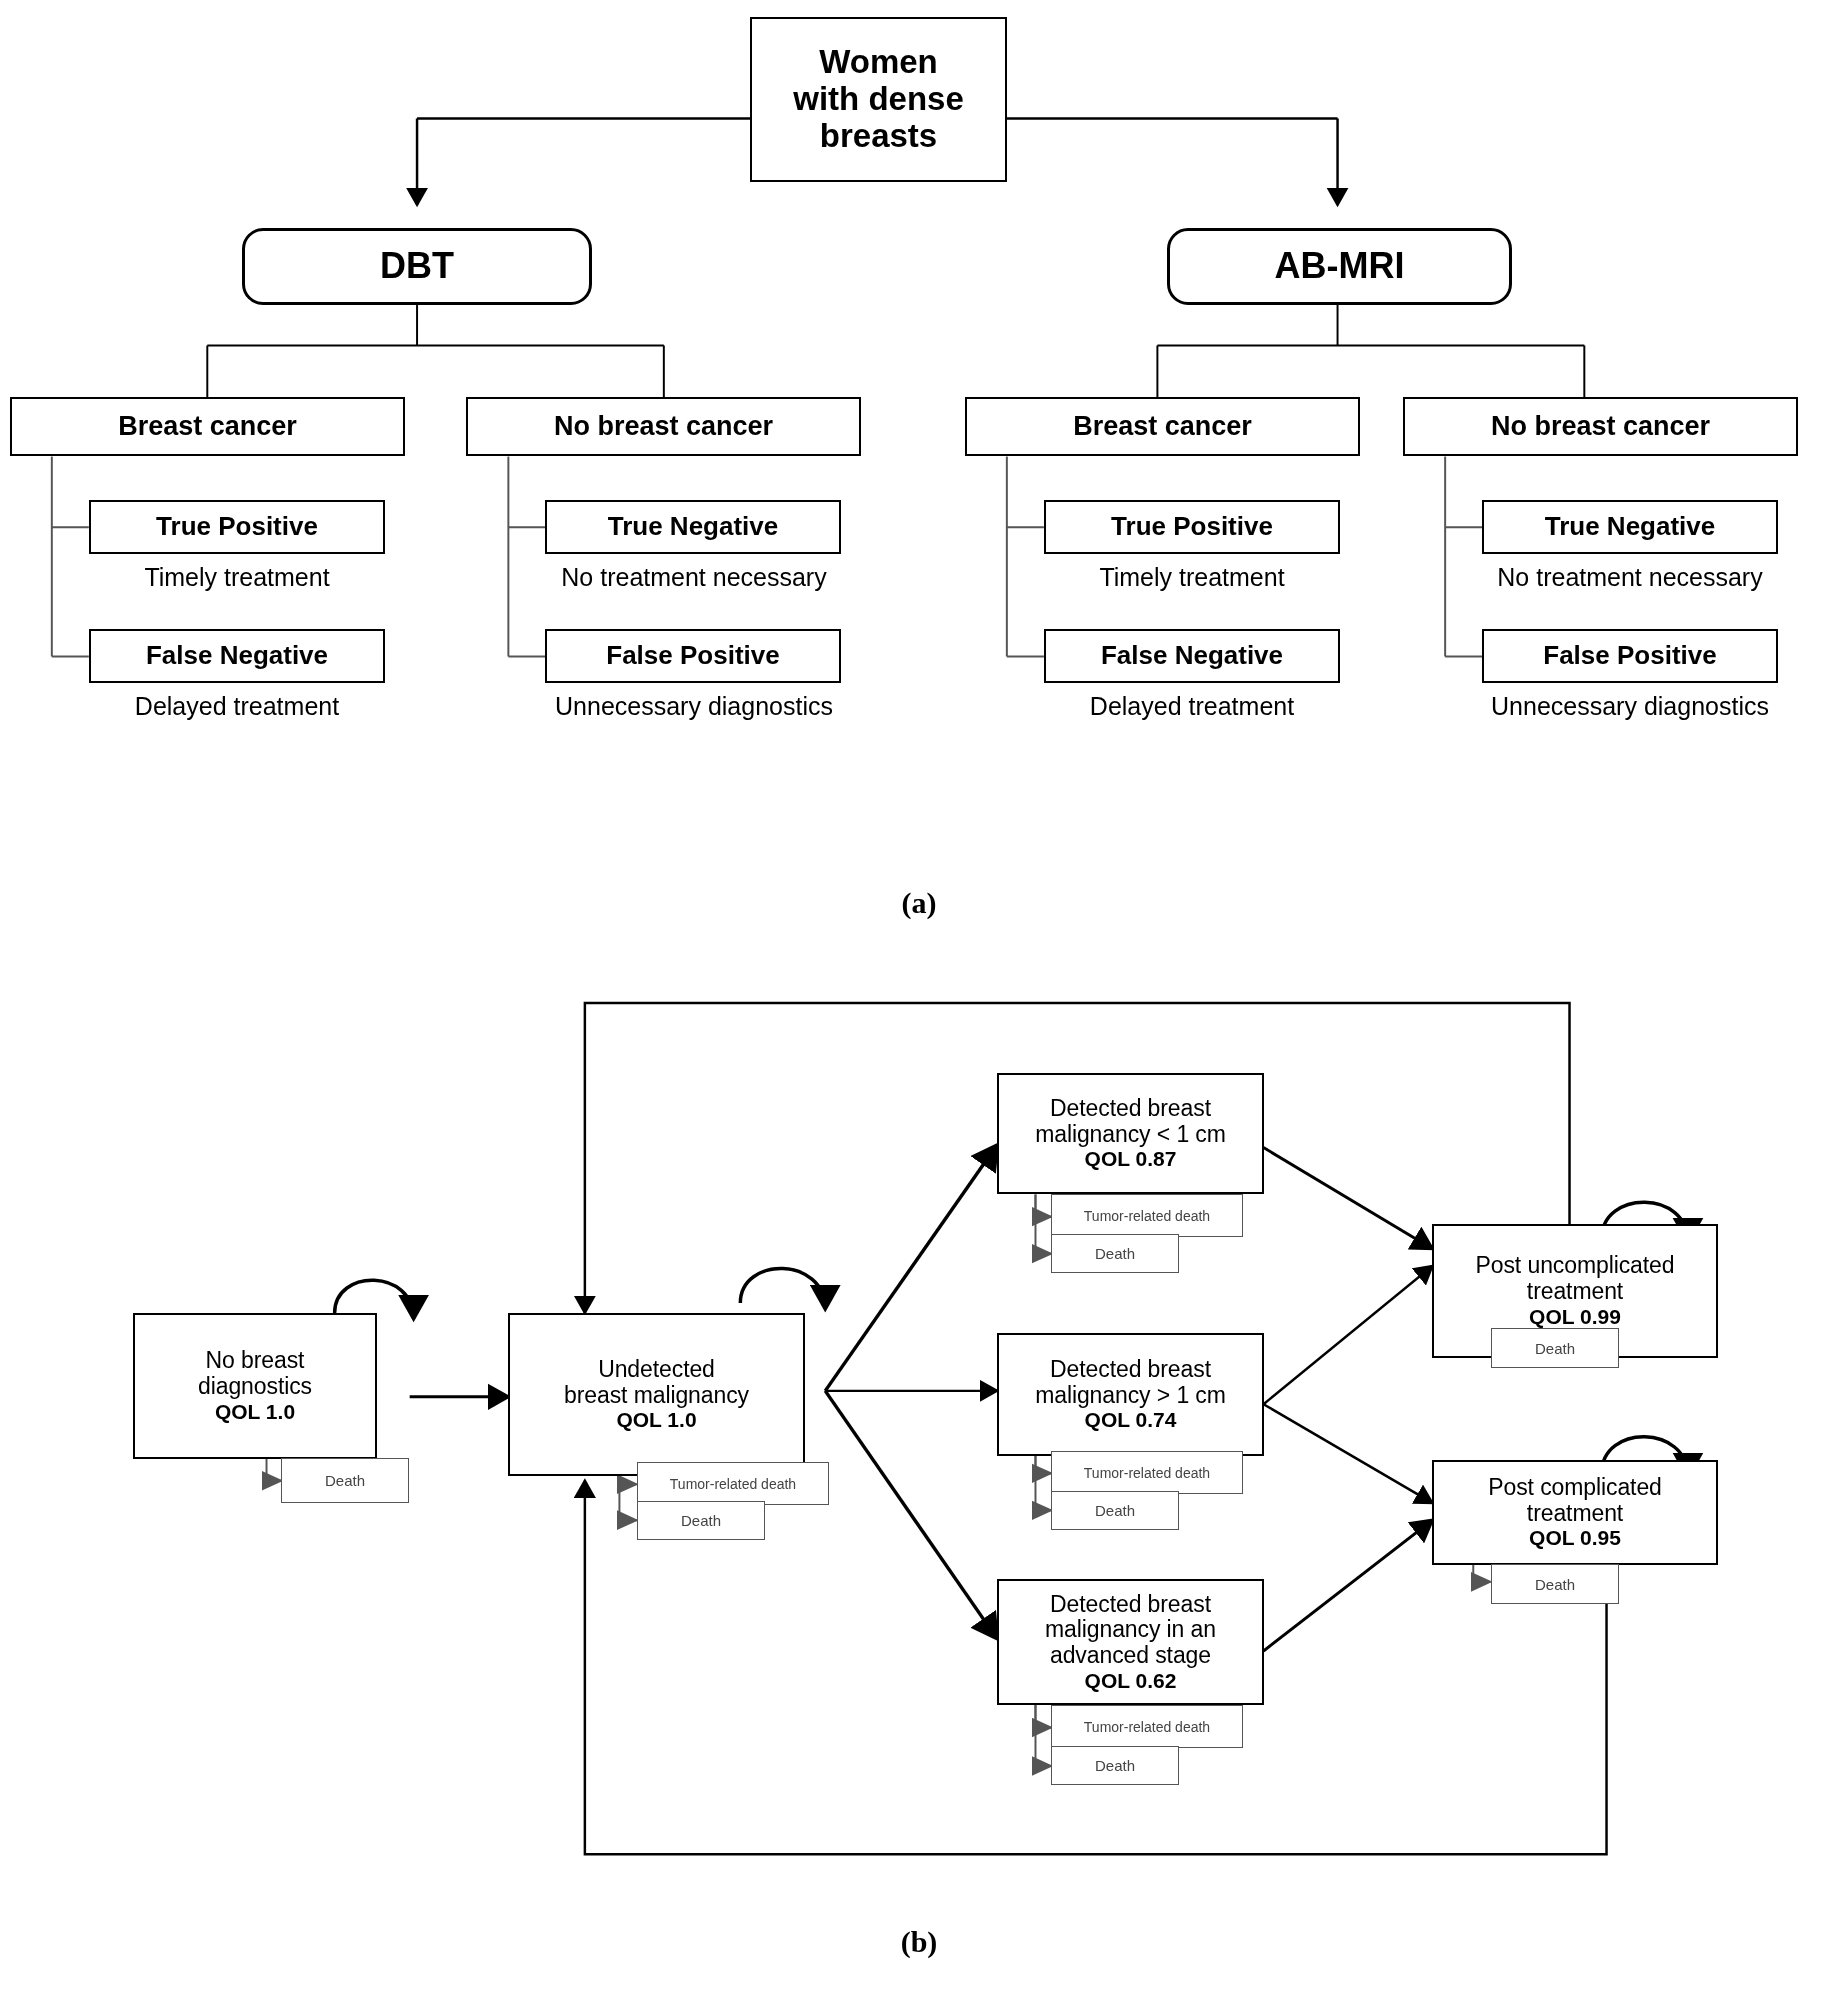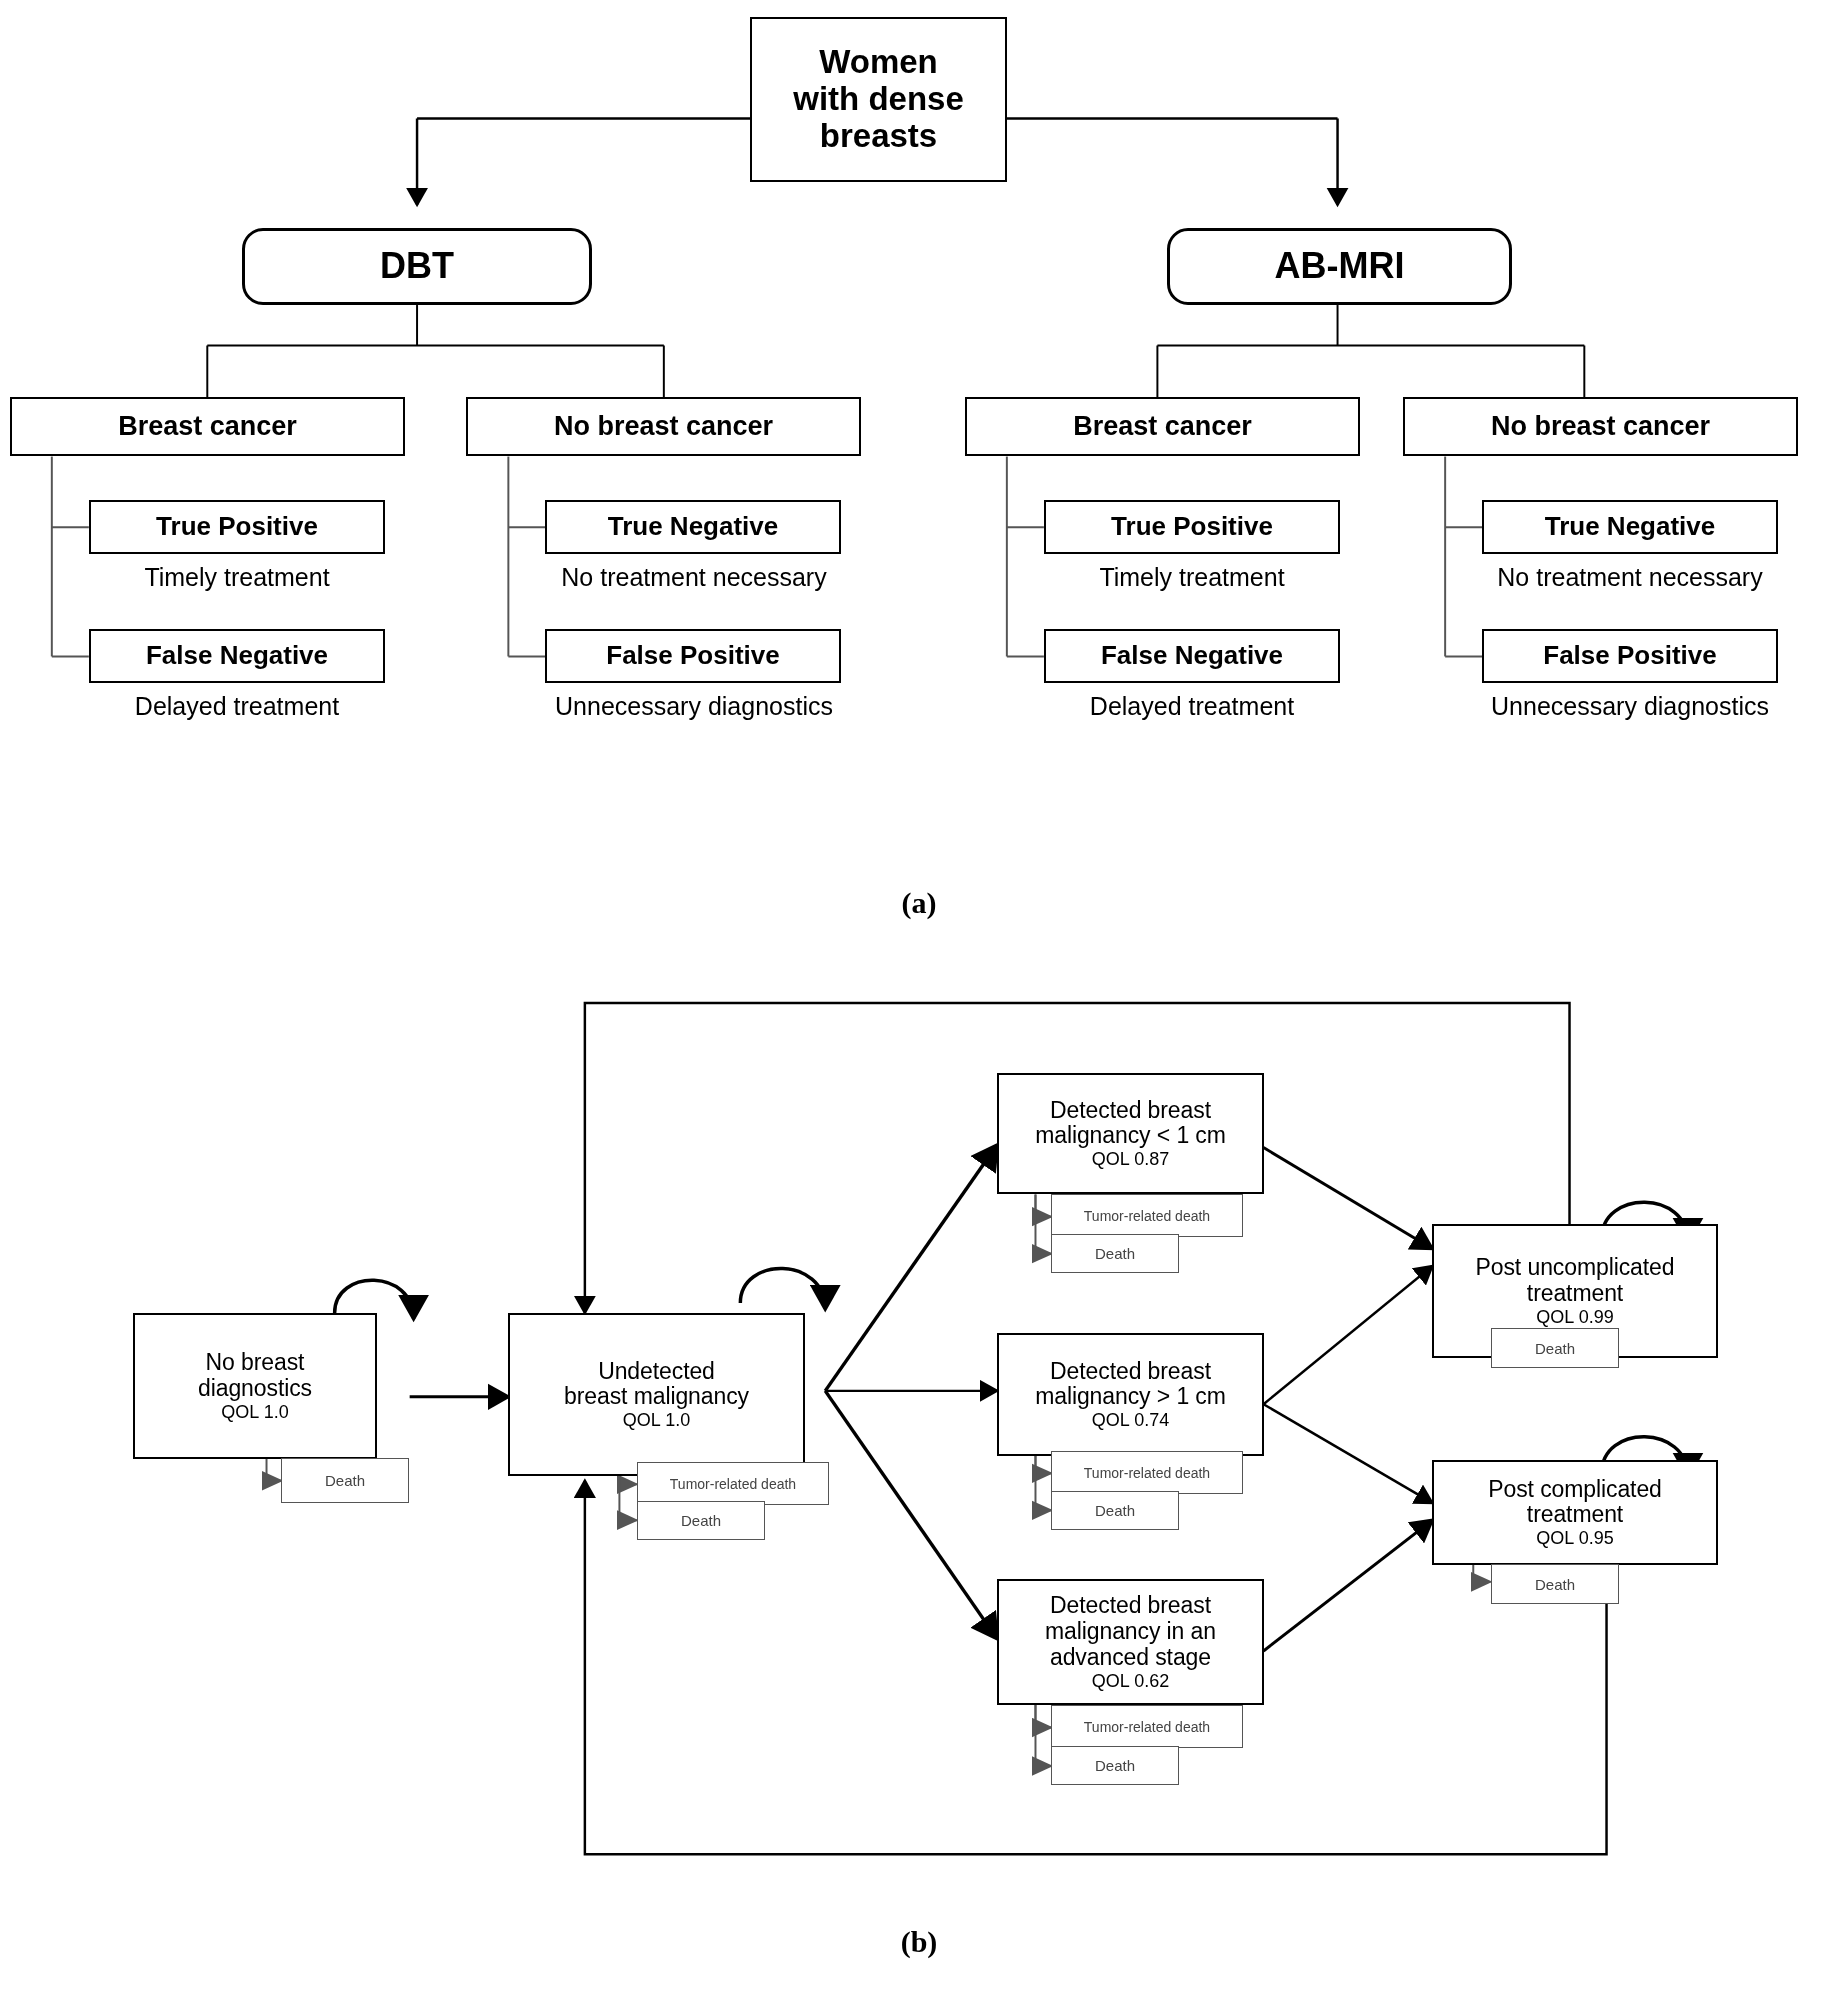--- a/index.html
+++ b/index.html
@@ -18,21 +18,21 @@
   
   .root{border-width:2.5px;font-size:33px;font-weight:bold;}
   .rounded{border-width:3px;border-radius:21px;font-size:36px;font-weight:bold;}
   .tier2{border-width:2.5px;font-size:27px;font-weight:bold;}
   .outcome{border-width:2.5px;font-size:26px;font-weight:bold;text-align:right;}
   .undercap{position:absolute;font-size:25px;font-weight:normal;white-space:nowrap;text-align:center;}
 
   
   .mk{border-width:2.5px;}
   .mk .ttl{font-size:23px;font-weight:normal;letter-spacing:-0.1px;}
-  .mk .sub{font-size:18px;font-weight:normal;}
+  .mk .sub{font-size:21px;font-weight:bold;}
   .deathbox{position:absolute;box-sizing:border-box;background:#fff;border:1px solid #555;
             display:flex;align-items:center;justify-content:center;
             font-size:15px;color:#444;white-space:nowrap;}
   .deathbox.wide{font-size:14px;}
 
   .panelcap{position:absolute;font-family:"Liberation Serif", serif;font-size:30px;font-weight:bold;
             text-align:center;width:128px;}
 </style>
 </head>
 <body>

